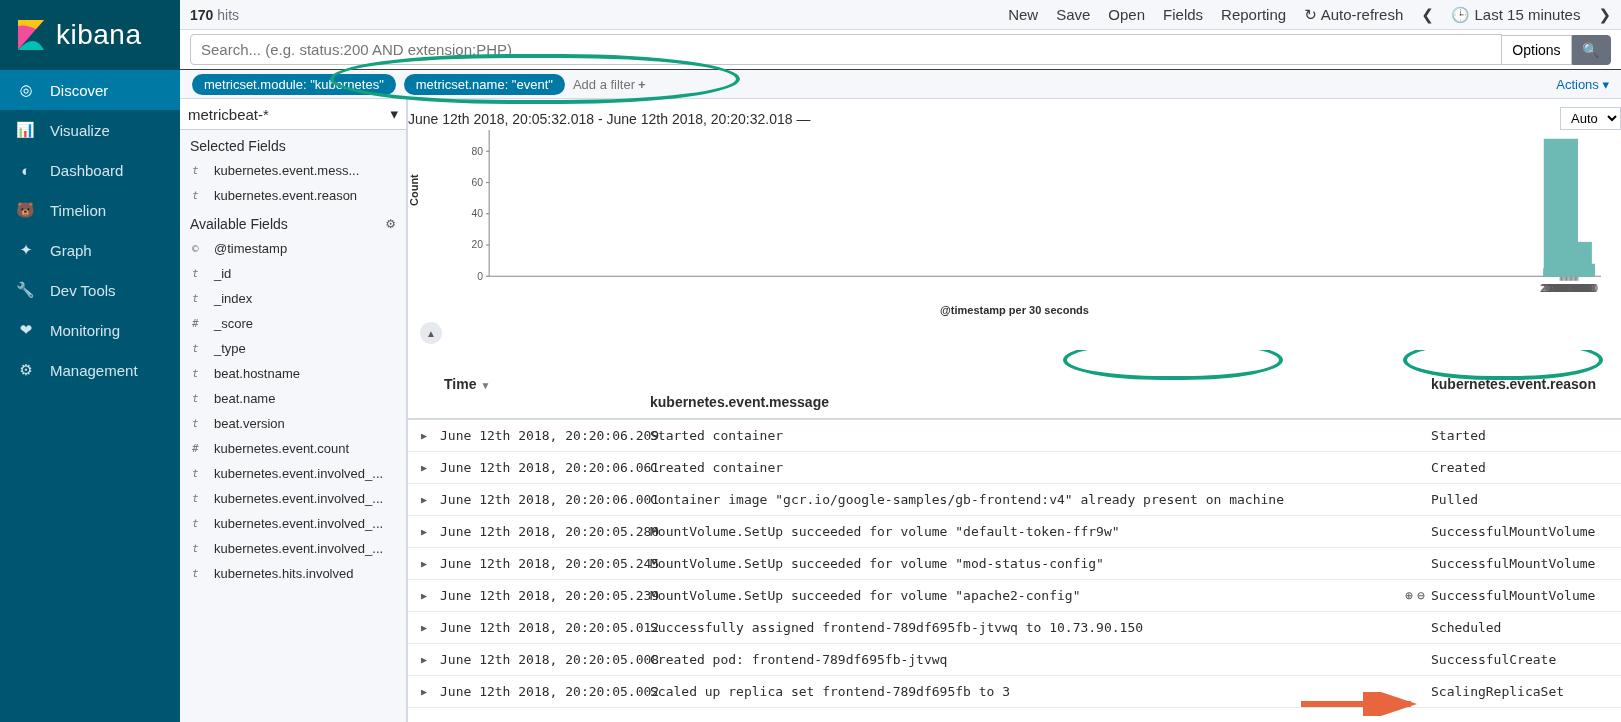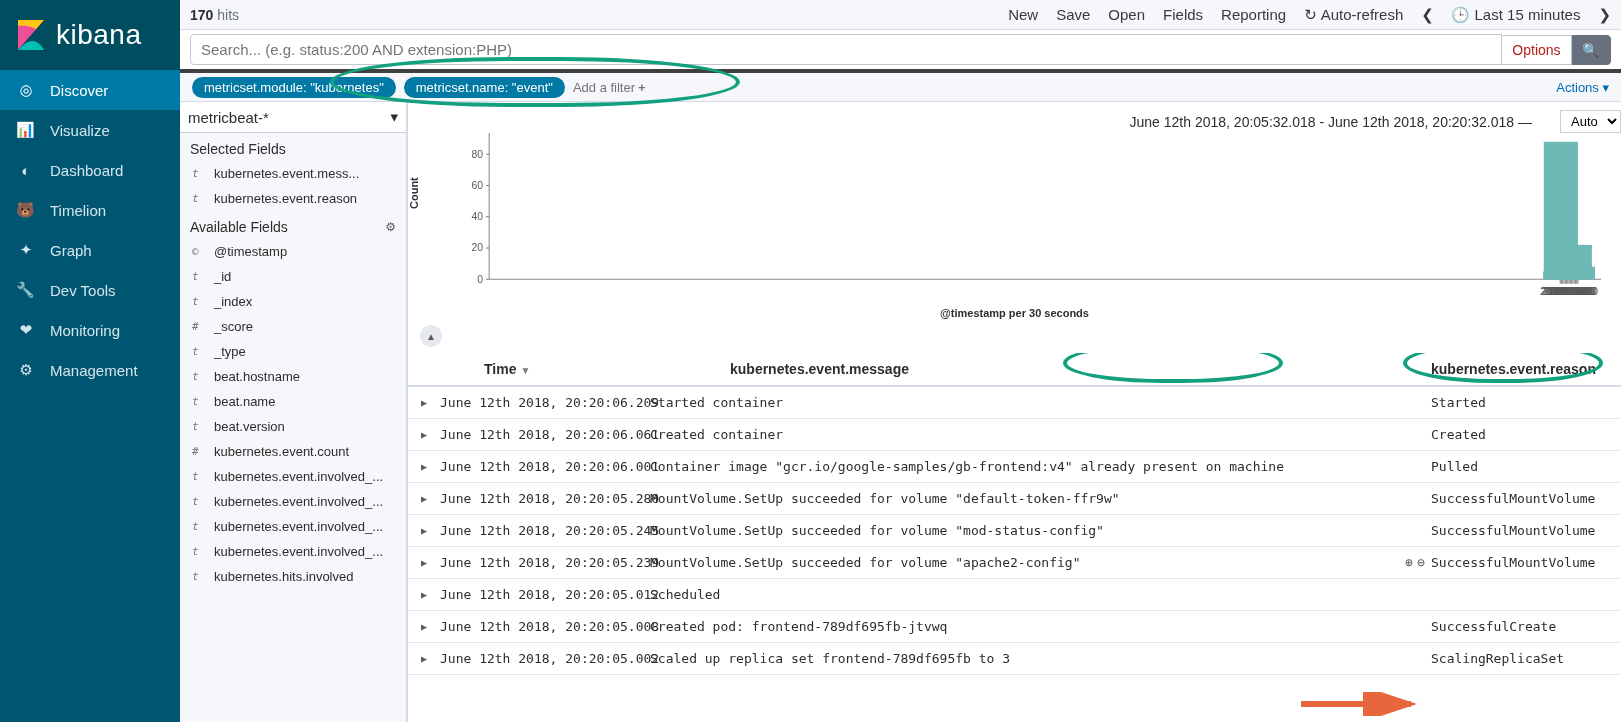--- a/index.html
+++ b/index.html
@@ -17,58 +17,58 @@
   .nav-item:not(.active) { color: #d3e5ec; }
 
   
   .main { flex: 1; display: flex; flex-direction: column; overflow: hidden; }
   .topbar { height: 30px; display: flex; align-items: center; padding: 0 10px; border-bottom: 1px solid #d3dae6; background: #f5f7fa; }
   .hits { font-size: 14px; color: #69707d; }
   .hits b { color: #2d2d2d; }
   .top-actions { margin-left: auto; display: flex; align-items: center; gap: 18px; color: #3a3a3a; font-size: 15px; }
   .top-actions .act { cursor: pointer; display:inline-flex; align-items:center; gap:4px; }
 
-  .searchbar { display: flex; align-items: center; padding: 4px 10px; border-bottom: 4px solid #404040; }
+  .searchbar { display: flex; align-items: center; padding: 4px 10px; border-bottom: 1px solid #404040; }
   .search-input { flex: 1; border: 1px solid #c0c6cf; border-radius: 4px 0 0 4px; padding: 6px 10px; font-size: 15px; color: #6a6a6a; background:#fff; }
-  .options-link { padding: 6px 10px; border: 1px solid #c0c6cf; border-left:0; color:#b91c1c; cursor:pointer;}
+  .options-link { padding: 6px 10px; border: 1px solid #c0c6cf; border-left:0; color:#000000; cursor:pointer;}
   .search-btn { padding: 6px 10px; background: #69707d; border:1px solid #69707d; color:#fff; cursor:pointer; border-radius:0 4px 4px 0;}
 
   .filterbar { display:flex; align-items:center; padding: 6px 12px; background:#f5f7fa; border-bottom:1px solid #d3dae6; position:relative; }
   .filter-pill { background:#0079a5; color:#fff; border-radius: 14px; padding: 3px 12px; margin-right:8px; font-size:13px; cursor:pointer; }
   .add-filter { color:#737373; font-size:13px; cursor:pointer; display:inline-flex; align-items:center; gap:3px; }
   .actions-link { margin-left:auto; color:#006bb4; font-size:13px; cursor:pointer; }
   .oval { position:absolute; border:4px solid #13a07e; border-radius: 50%/50%; pointer-events:none; }
   .oval.filters { top:-16px; left:150px; width:410px; height:50px; border-radius: 200px / 28px; }
 
   .body { flex:1; display:flex; overflow:hidden; }
 
   
   .fields { width: 228px; border-right: 2px solid #d3dae6; background:#f5f7fa; display:flex; flex-direction:column; overflow-y:auto; }
   .index-select { margin:0; padding:6px 8px; border:1px solid #c9cfd8; border-top:none; border-left:none; border-right:none; background:#fff; font-size:15px; display:flex; align-items:flex-end; justify-content:space-between; cursor:pointer; }
   .sec-title { padding:8px 10px 4px; font-size:14px; color:#2d2d2d; display:flex; align-items:center; justify-content:space-between; }
   .fld { display:flex; align-items:center; padding:5px 12px; font-size:13px; color:#2d2d2d; cursor:pointer; white-space:nowrap; overflow:hidden; text-overflow:ellipsis; }
   .fld .ft { width:14px; font-family: monospace; font-size:11px; color:#7a7a7a; margin-right:8px; font-style:italic; }
 
   
   .results { flex:1; display:flex; flex-direction:column; overflow:hidden; background:#fff; }
-  .timeheader { text-align:center; padding:8px 0 0; font-size:14px; color:#2d2d2d; display:flex; align-items:center; justify-content:flex-end; gap:28px; }
+  .timeheader { text-align:center; padding:8px 0 0; font-size:14px; color:#2d2d2d; display:flex; align-items:center; justify-content:space-between; gap:22px; }
   .interval-sel { border:1px solid #c9cfd8; padding:2px 6px; font-size:13px; background:#fff; }
 
   .histogram { position:relative; height:180px; padding: 0 20px 0 50px; }
   .histo-svg { width:100%; height:100%; }
   .ylabel { position:absolute; left:6px; top:50%; transform: rotate(-90deg) translateX(20px); transform-origin:left center; font-size:11px; font-weight:bold; color:#2d2d2d; }
   .xlabel { text-align:center; font-size:11px; font-weight:bold; color:#2d2d2d; margin-top:-6px; }
 
   .collapse-btn { width:22px; height:22px; border-radius:50%; background:#e6e9ee; display:flex; align-items:center; justify-content:center; margin:6px 12px; cursor:pointer; font-size:10px; color:#5a5a5a;}
 
   .table-wrap { position:relative; flex:1; overflow:auto; }
   .thead { display:flex; align-items:center; border-bottom:2px solid #d3dae6; padding: 8px 0; font-weight:bold; font-size:14px; }
   .col-exp { width:32px; }
   .col-time { width:210px; padding-left:4px; }
-  .col-msg { flex:1; padding-left:0; }
+  .col-msg { flex:1; padding-left:0;margin-top:36px; }
   .col-reason { width:190px; padding-right:10px;}
   .sort-caret { font-size:10px; color:#7a7a7a; margin-left:4px; }
 
   .row { display:flex; align-items:center; border-bottom:1px solid #e6e9ee; padding:8px 0; font-family: "Menlo","Consolas",monospace; font-size:13px; color:#2d2d2d;}
   .row .expander { width:32px; text-align:center; color:#5a5a5a; cursor:pointer; font-size:10px;}
   .row .tcell { width:210px; white-space:nowrap;}
   .row .mcell { flex:1; white-space:nowrap; overflow:hidden; text-overflow:ellipsis;}
   .row .rcell { width:190px; white-space:nowrap;}
   .row-actions { margin-right:6px; color:#5a5a5a; display:none; gap:4px;}
   .row.hovered .row-actions { display:inline-flex; }
@@ -311,21 +311,21 @@
               <rect x="1058.3218390804598" y="99.44444444444444" width="32.896551724137936" height="30.555555555555554" fill="#6db9b4"></rect>
               <rect x="1058.9310344827584" y="121.66666666666667" width="32.896551724137936" height="8.333333333333334" fill="#6db9b4"></rect>
               <rect x="1061.367816091954" y="118.88888888888889" width="32.896551724137936" height="11.11111111111111" fill="#6db9b4"></rect>
             </svg>
         </div>
         <div class="xlabel">@timestamp per 30 seconds</div>
 
         <div class="collapse-btn">▲</div>
 
         <div class="table-wrap">
-          <div class="thead" style="position:relative;gap:40px;">
+          <div class="thead" style="position:relative;">
             <div class="oval h-msg"></div>
             <div class="oval h-reason"></div>
             <div class="col-exp"></div>
             <div class="col-time"><span>Time</span><span class="sort-caret">▼</span></div>
             <div class="col-msg">kubernetes.event.message</div>
             <div class="col-reason">kubernetes.event.reason</div>
           </div>
           <div id="rows">
               <div class="row">
                 <span class="expander">▶</span>
@@ -363,20 +363,21 @@
                 <span class="mcell">MountVolume.SetUp succeeded for volume "apache2-config"</span>
                 <span class="row-actions">
                   <span>⊕</span> 
                   <span>⊖</span>
                 </span>
                 <span class="rcell">SuccessfulMountVolume</span>
               </div>
               <div class="row">
                 <span class="expander">▶</span>
                 <span class="tcell">June 12th 2018, 20:20:05.012</span>
+                <span class="mcell">Successfully assigned frontend-789df695fb-jtvwq to 10.73.90.150</span>
                 <span class="rcell">Scheduled</span>
               </div>
               <div class="row">
                 <span class="expander">▶</span>
                 <span class="tcell">June 12th 2018, 20:20:05.008</span>
                 <span class="mcell">Created pod: frontend-789df695fb-jtvwq</span>
                 <span class="rcell">SuccessfulCreate</span>
               </div>
               <div class="row">
                 <span class="expander">▶</span>

